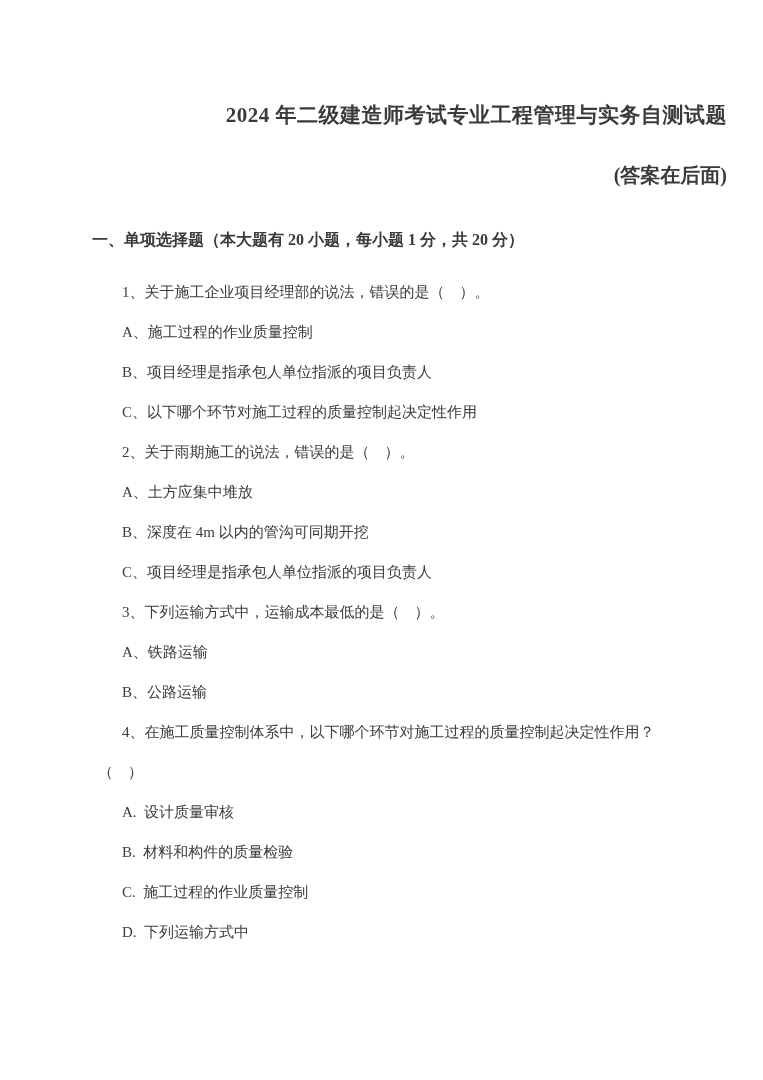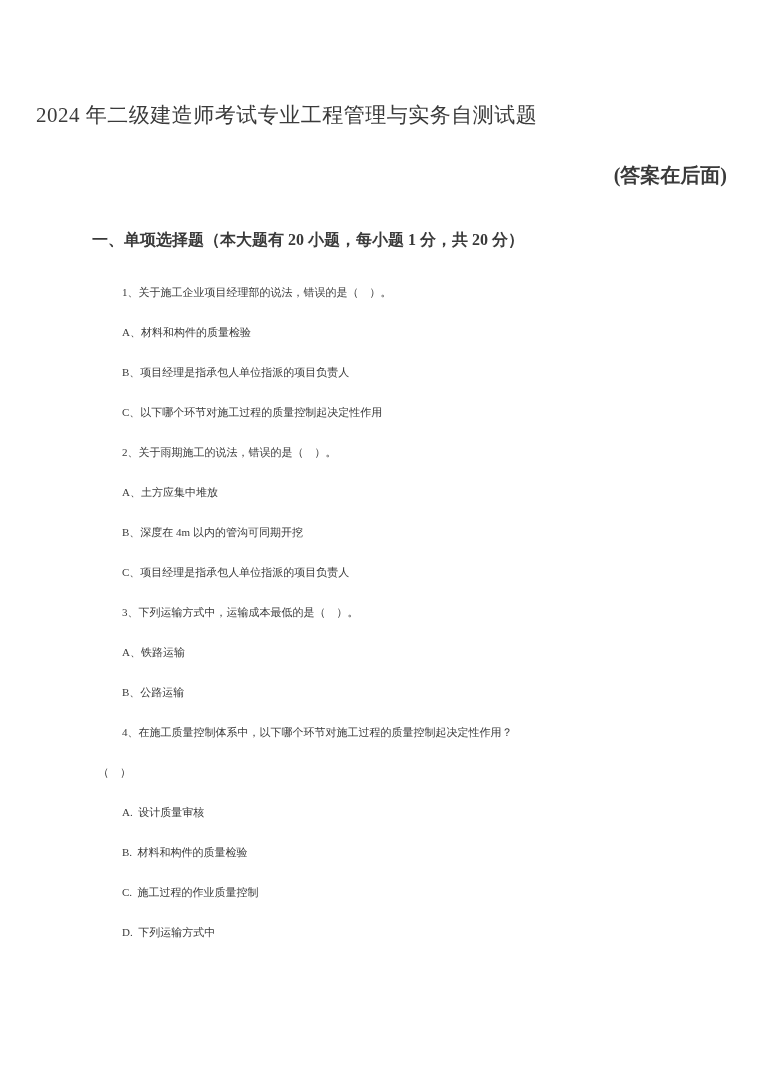--- a/index.html
+++ b/index.html
@@ -15,43 +15,43 @@
     color: #3a3a3a;
     font-family: "Liberation Serif", "DejaVu Serif", serif;
     overflow: hidden;
     box-sizing: border-box;
     padding: 0 36px 0 96px;
   }
   .title {
     margin: 104px 0 0 0;
     font-size: 21px;
     line-height: 22px;
-    font-weight: 400;
-    text-align: left;
+    font-weight: 700;
+    text-align: right;
     letter-spacing: 0.5px;
     
     margin-left: -60px;
     margin-right: 0;
   }
   .subtitle {
     margin: 39px 0 0 0;
     font-size: 20px;
     line-height: 20px;
     font-weight: 700;
     text-align: right;
     margin-left: -60px;
   }
   .section-heading {
     margin: 45px 0 0 -4px;
     font-size: 16px;
     line-height: 19px;
     font-weight: 700;
   }
   .q {
-    font-size: 11px;
+    font-size: 15px;
     line-height: 17px;
     margin: 4px 0 23px 0;
     text-indent: 26px;
     white-space: pre-wrap;
   }
   .q.first {
     margin-top: 35px;
   }
   .q.cont {
     text-indent: 2px;
@@ -62,21 +62,21 @@
 
 <div class="page">
 
   <h1 class="title">2024 年二级建造师考试专业工程管理与实务自测试题</h1>
 
   <div class="subtitle">(答案在后面)</div>
 
   <h2 class="section-heading">一、单项选择题（本大题有 20 小题，每小题 1 分，共 20 分）</h2>
 
   <p class="q first">1、关于施工企业项目经理部的说法，错误的是（　）。</p>
-  <p class="q">A、材料和构件的质量检验</p>
+  <p class="q">A、施工过程的作业质量控制</p>
   <p class="q">B、项目经理是指承包人单位指派的项目负责人</p>
   <p class="q">C、以下哪个环节对施工过程的质量控制起决定性作用</p>
 
   <p class="q">2、关于雨期施工的说法，错误的是（　）。</p>
   <p class="q">A、土方应集中堆放</p>
   <p class="q">B、深度在 4m 以内的管沟可同期开挖</p>
   <p class="q">C、项目经理是指承包人单位指派的项目负责人</p>
 
   <p class="q">3、下列运输方式中，运输成本最低的是（　）。</p>
   <p class="q">A、铁路运输</p>

